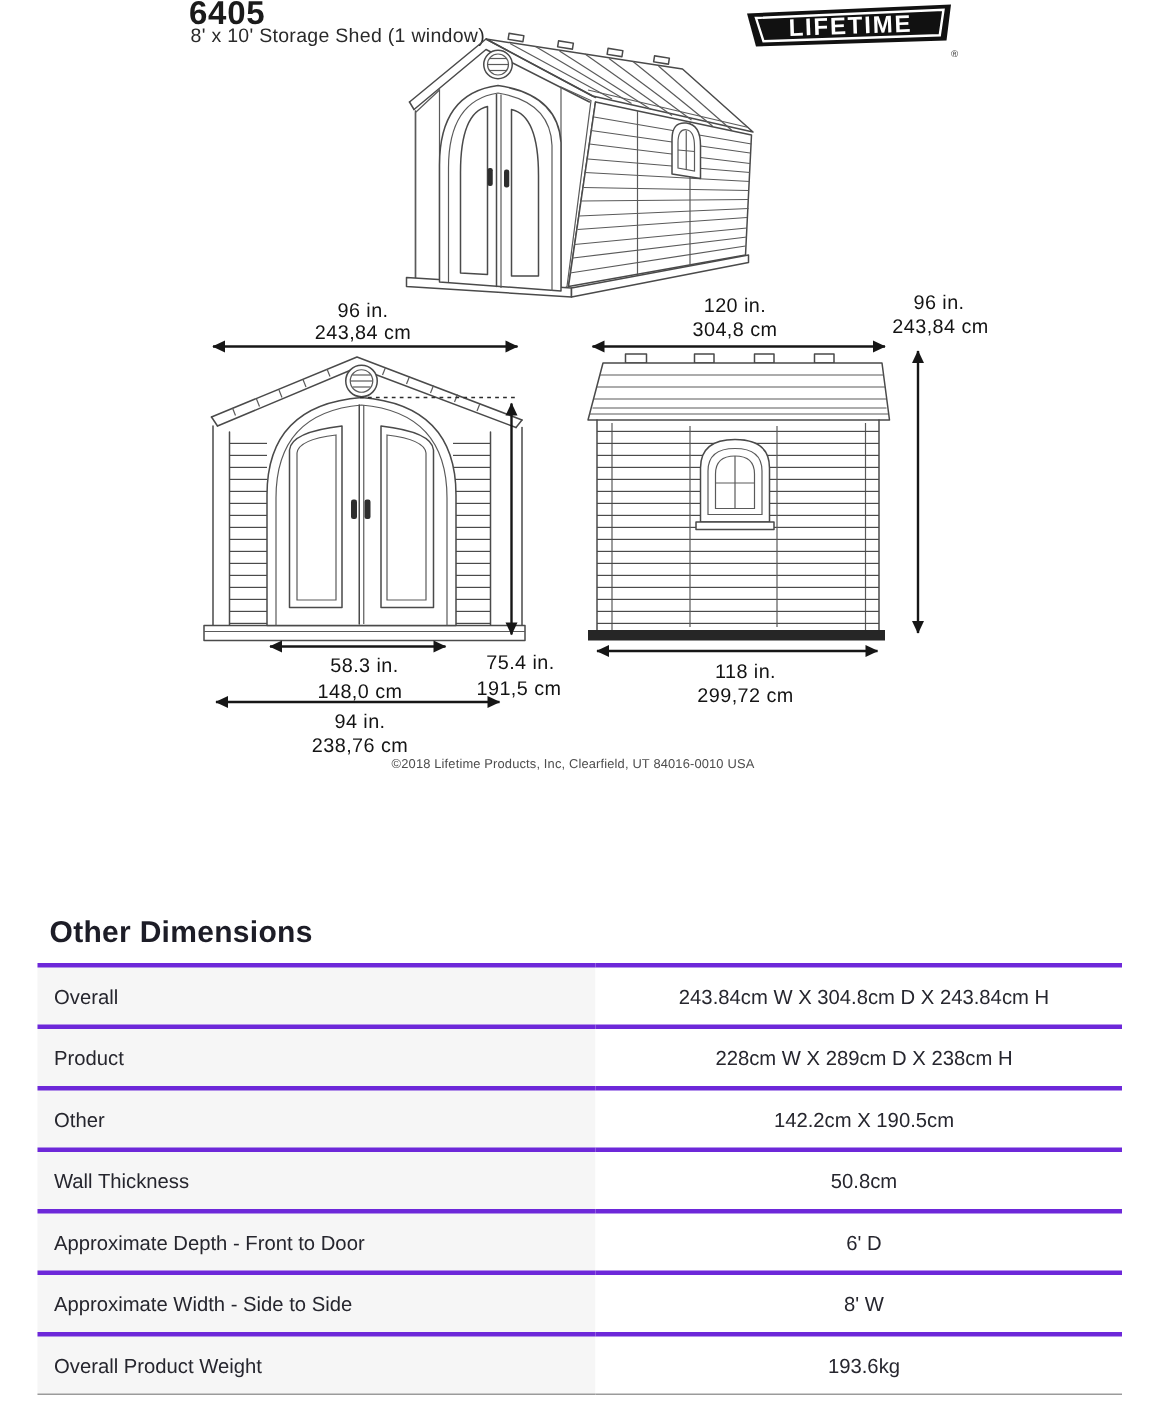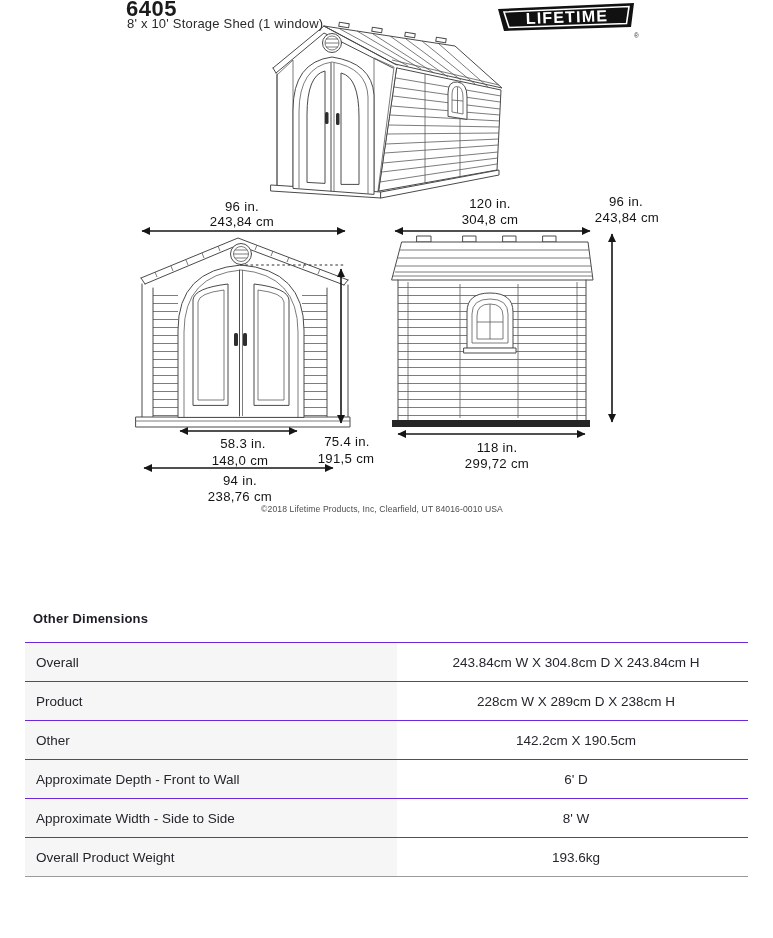--- a/index.html
+++ b/index.html
@@ -18,24 +18,24 @@
   .dimline{stroke:#161616;stroke-width:1.6;}
   .dimdot{stroke:#2c2c2c;stroke-width:1;stroke-dasharray:2.5 2.8;}
   .dimtxt{font-family:"Liberation Sans","DejaVu Sans",sans-serif;font-size:13.2px;
           fill:#141414;text-anchor:middle;letter-spacing:.3px;}
   .copytxt{font-family:"Liberation Sans","DejaVu Sans",sans-serif;font-size:8.6px;
            fill:#4d4d4d;text-anchor:middle;letter-spacing:.1px;}
   .logotxt{font-family:"Liberation Sans","DejaVu Sans",sans-serif;font-size:16px;font-weight:bold;
            fill:#ffffff;text-anchor:middle;letter-spacing:1.2px;}
   .regtxt{font-family:"Liberation Sans","DejaVu Sans",sans-serif;font-size:6.5px;fill:#333;}
   
-  .other-heading{left:33px;top:611px;font-size:13px;font-weight:bold;color:#1d1d27;letter-spacing:.2px;}
+  .other-heading{left:33px;top:611px;font-size:20px;font-weight:bold;color:#1d1d27;letter-spacing:.2px;}
   .dims-table{position:absolute;left:25px;top:642px;width:723px;border-collapse:collapse;
               font-size:13.5px;color:#26262e;}
-  .dims-table td{border-top:1px solid #6d28d9;height:36px;vertical-align:middle;margin-top:32px;}
+  .dims-table td{border-top:3px solid #6d28d9;height:36px;vertical-align:middle;margin-top:32px;}
   .dims-table tr:last-child td{border-bottom:1px solid #9b9b9b;}
   .dims-table td.lbl{background:#f6f6f6;width:360px;padding-left:11px;}
   .dims-table td.val{background:#ffffff;padding-left:8px;text-align:center;}
 </style>
 </head>
 <body>
 
 <div class="abs model-title">6405</div>
 <div class="abs model-subtitle">8' x 10' Storage Shed (1 window)</div>
 
@@ -267,21 +267,25 @@
     </tr>
     <tr>
       <td class="lbl">Product</td>
       <td class="val">228cm W X 289cm D X 238cm H</td>
     </tr>
     <tr>
       <td class="lbl">Other</td>
       <td class="val">142.2cm X 190.5cm</td>
     </tr>
     <tr>
-      <td class="lbl">Approximate Depth - Front to Wall</td>
+      <td class="lbl">Wall Thickness</td>
+      <td class="val">50.8cm</td>
+    </tr>
+    <tr>
+      <td class="lbl">Approximate Depth - Front to Door</td>
       <td class="val">6' D</td>
     </tr>
     <tr>
       <td class="lbl">Approximate Width - Side to Side</td>
       <td class="val">8' W</td>
     </tr>
     <tr>
       <td class="lbl">Overall Product Weight</td>
       <td class="val">193.6kg</td>
     </tr>

